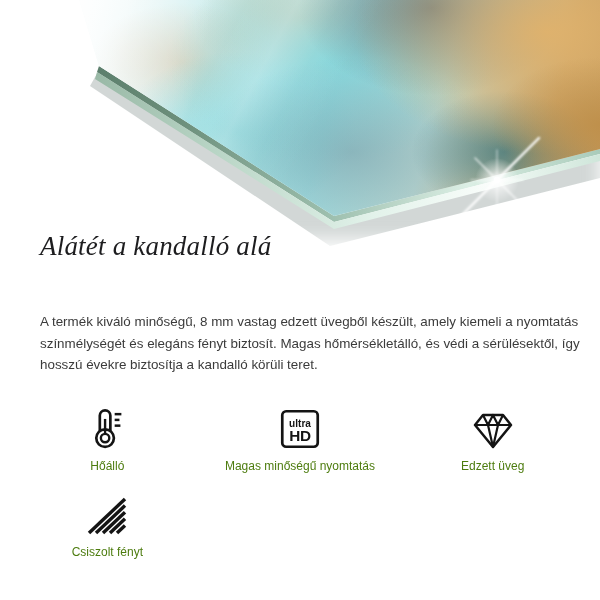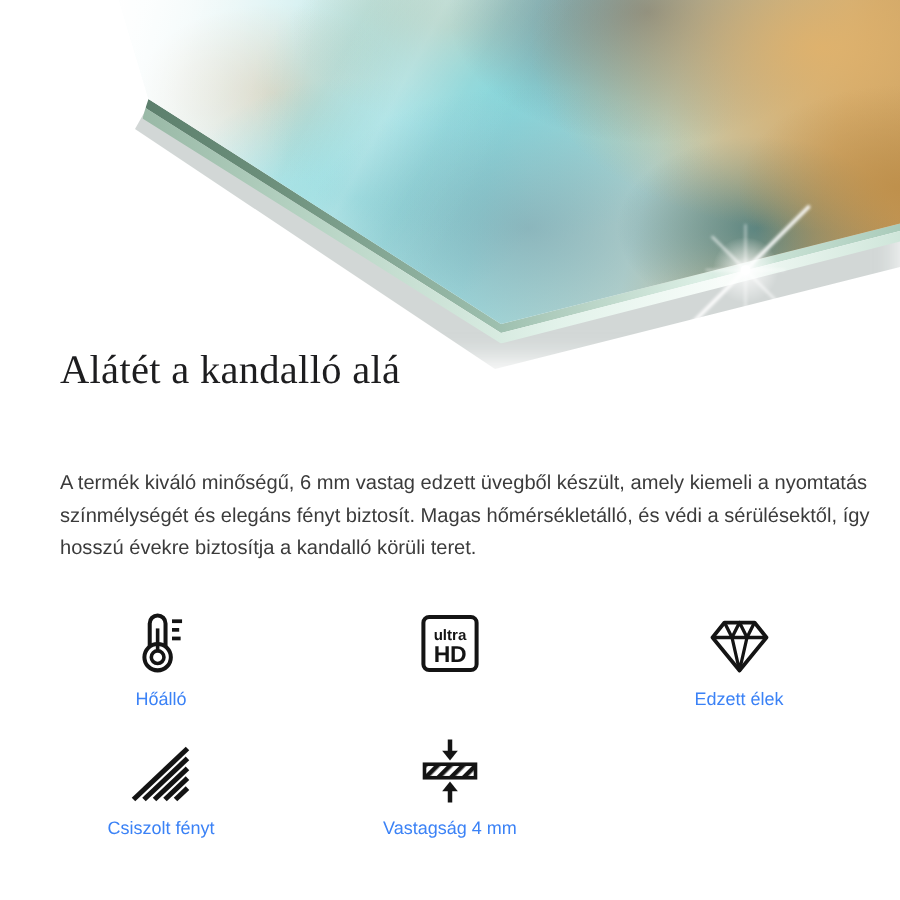--- a/index.html
+++ b/index.html
@@ -41,35 +41,35 @@
     clip-path:polygon(77px -8px,608px -8px,608px 147px,334px 216px,99px 66px);
     background:
       linear-gradient(118deg,rgba(255,255,255,0) 34%,rgba(255,255,255,.26) 41%,rgba(255,255,255,.06) 47%,rgba(255,255,255,0) 53%),
       linear-gradient(103deg,#ffffff 6%,rgba(255,255,255,.85) 12%,rgba(255,255,255,.35) 21%,rgba(255,255,255,0) 33%);
   }
   .sparkle{position:absolute;left:437px;top:120px;width:120px;height:120px;}
   
   .title{
     position:absolute;left:40px;top:230px;margin:0;
     font-family:"Liberation Serif","DejaVu Serif",serif;font-weight:400;
-    font-size:27px;line-height:33.5px;color:#1d1d1f;letter-spacing:.2px;
+    font-size:27px;line-height:33.5px;color:#1d1d1f;letter-spacing:.2px;font-style:italic;
   }
   .title span{display:block;}
   .desc{
     position:absolute;left:40px;top:311px;width:540px;margin:0;
     font-size:13.4px;line-height:21.6px;color:#3b3b3b;white-space:pre-line;
   }
   
   .features{
     position:absolute;left:11px;top:402px;width:578px;
     display:grid;grid-template-columns:repeat(3,1fr);row-gap:14px;
   }
   .feature{display:flex;flex-direction:column;align-items:center;}
   .icon-box{height:50px;display:flex;align-items:flex-end;margin-bottom:7px;text-decoration:underline;}
-  .feature-label{font-size:12px;line-height:15px;color:#3b82f6;text-align:center;}
+  .feature-label{font-size:12px;line-height:15px;color:#4d7c0f;text-align:center;}
   svg{display:block;}
   .hd-small{font-family:"Liberation Sans",sans-serif;font-size:10.5px;font-weight:bold;fill:#141414;}
   .hd-big{font-family:"Liberation Sans",sans-serif;font-size:16px;font-weight:bold;fill:#141414;letter-spacing:-.3px;}
 </style>
 </head>
 <body>
 
 <div class="hero">
   <div class="glass-shadow"></div>
   <div class="glass-edge-dark"></div>
@@ -95,21 +95,21 @@
       <line x1="34" y1="60" x2="86" y2="60" stroke-width="1.3" opacity=".5"></line>
     </g>
     <circle cx="60" cy="60" r="3.2" fill="#ffffff"></circle>
   </svg>
 </div>
 
 <h1 class="title">
   <span>Alátét a kandalló alá</span>
 </h1>
 
-<p class="desc">A termék kiváló minőségű, 6 mm vastag edzett üvegből készült, amely kiemeli a nyomtatás
+<p class="desc">A termék kiváló minőségű, 8 mm vastag edzett üvegből készült, amely kiemeli a nyomtatás
 színmélységét és elegáns fényt biztosít. Magas hőmérsékletálló, és védi a sérülésektől, így
 hosszú évekre biztosítja a kandalló körüli teret.</p>
 
 <div class="features">
 
   <div class="feature">
     <div class="icon-box">
       <svg width="46" height="46" viewBox="0 0 48 48" fill="none" stroke="#141414">
         <rect x="16.5" y="4.5" width="11" height="27" rx="5.5" stroke-width="2.8"></rect>
         <circle cx="22" cy="33.5" r="9.2" fill="#ffffff" stroke-width="2.8"></circle>
@@ -124,60 +124,43 @@
   </div>
 
   <div class="feature">
     <div class="icon-box">
       <svg width="46" height="46" viewBox="0 0 48 48" fill="none" stroke="#141414">
         <rect x="5.5" y="5.5" width="37" height="37" rx="4" stroke-width="2.8"></rect>
         <text x="24" y="21.5" text-anchor="middle" stroke="none" class="hd-small">ultra</text>
         <text x="24" y="37" text-anchor="middle" stroke="none" class="hd-big">HD</text>
       </svg>
     </div>
+    <div class="feature-label">Magas minőségű nyomtatás</div>
   </div>
 
 
   <div class="feature">
     <div class="icon-box">
       <svg width="48" height="44" viewBox="0 0 48 44" fill="none" stroke="#141414" stroke-linejoin="round">
         <polygon points="6,17 14,7 34,7 42,17 24,39" stroke-width="2.5"></polygon>
         <line x1="6" y1="17" x2="42" y2="17" stroke-width="2.2"></line>
         <polyline points="14,7 19,17 24,7 29,17 34,7" stroke-width="2.2"></polyline>
         <polyline points="19,17 24,39 29,17" stroke-width="2.2"></polyline>
       </svg>
     </div>
-    <div class="feature-label">Edzett élek</div>
+    <div class="feature-label">Edzett üveg</div>
   </div>
 
   <div class="feature">
     <div class="icon-box">
       <svg width="48" height="46" viewBox="0 0 48 46" fill="none" stroke="#141414">
         <line x1="6" y1="41" x2="42" y2="7" stroke-width="3.4"></line>
         <line x1="13" y1="41" x2="42" y2="13.6" stroke-width="3.4"></line>
         <line x1="20" y1="41" x2="42" y2="20.2" stroke-width="3.4"></line>
         <line x1="27" y1="41" x2="42" y2="26.8" stroke-width="3.4"></line>
         <line x1="34" y1="41" x2="42" y2="33.4" stroke-width="3.4"></line>
       </svg>
     </div>
     <div class="feature-label">Csiszolt fényt</div>
   </div>
 
-  <div class="feature">
-    <div class="icon-box">
-      <svg width="48" height="48" viewBox="0 0 48 48" fill="none">
-        <defs>
-          <pattern id="hatch" width="6" height="6" patternUnits="userSpaceOnUse" patternTransform="rotate(45)">
-            <rect width="6" height="6" fill="#ffffff"></rect>
-            <rect width="3" height="6" fill="#141414"></rect>
-          </pattern>
-        </defs>
-        <rect x="7" y="19.5" width="34" height="9" fill="url(#hatch)" stroke="#141414" stroke-width="2.4"></rect>
-        <line x1="24" y1="3" x2="24" y2="11" stroke="#141414" stroke-width="3"></line>
-        <polygon points="18.8,10.5 29.2,10.5 24,17 " fill="#141414"></polygon>
-        <line x1="24" y1="45" x2="24" y2="37" stroke="#141414" stroke-width="3"></line>
-        <polygon points="18.8,37.5 29.2,37.5 24,31" fill="#141414"></polygon>
-      </svg>
-    </div>
-    <div class="feature-label">Vastagság 4 mm</div>
-  </div>
 
 </div>
 
 </body></html>

